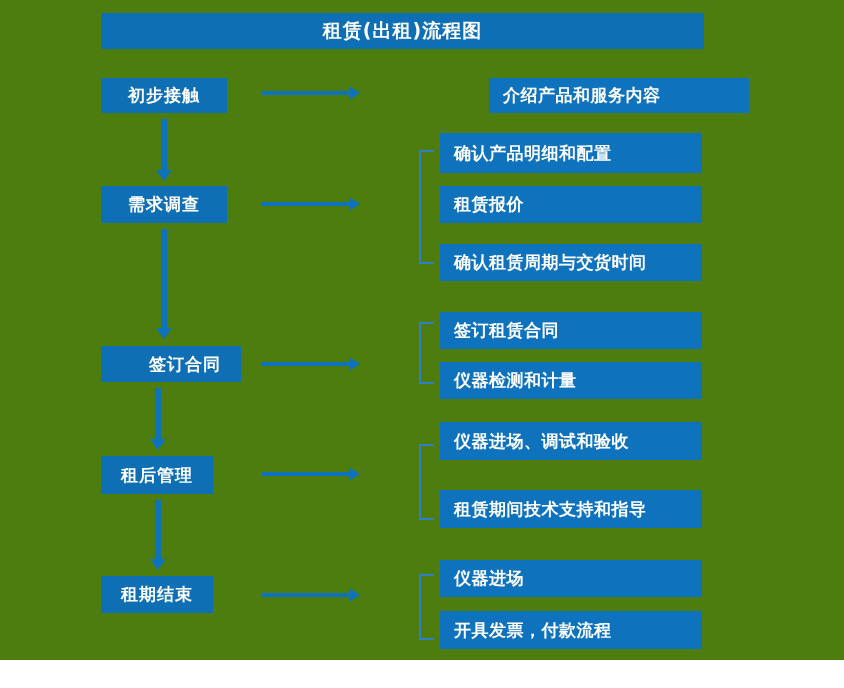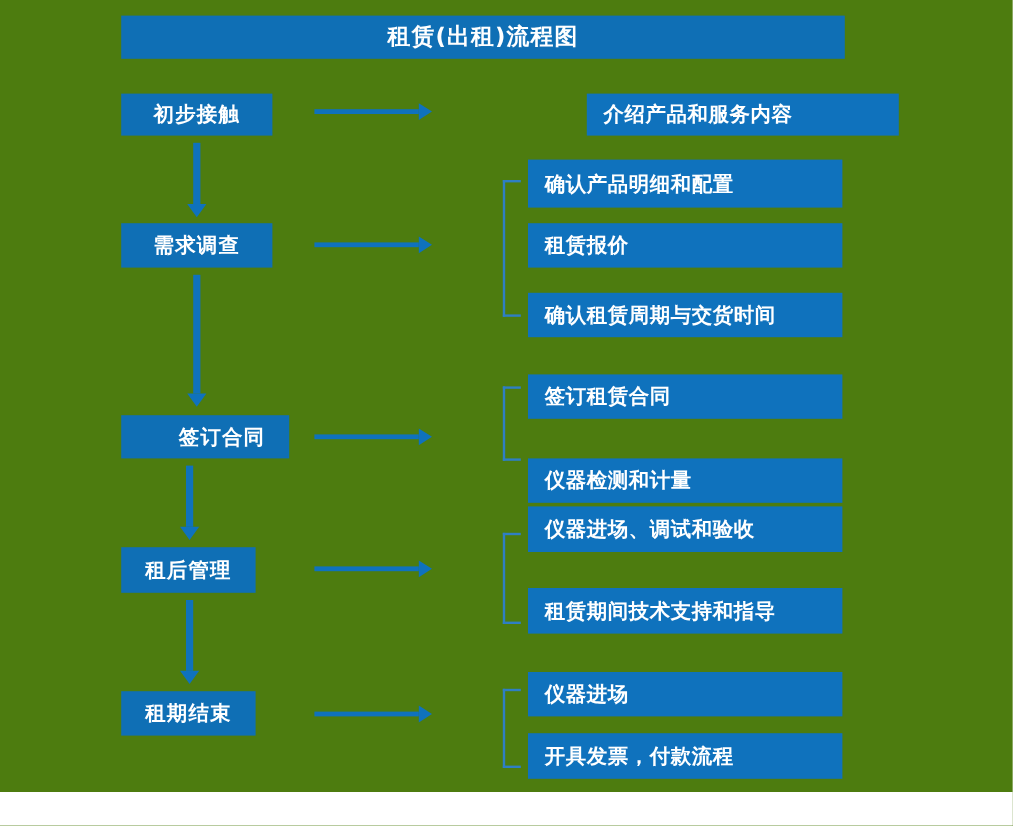--- a/index.html
+++ b/index.html
@@ -188,21 +188,21 @@
   <div class="detail-box" style="left:444px; top:78px; width:260px; height:35px;margin-left:45px;">介绍产品和服务内容</div>
 
   <div class="detail-box" style="left:440px; top:186px; width:262px; height:37px;">租赁报价</div>
 
   <div class="detail-box" style="left:440px; top:133px; width:262px; height:40px;">确认产品明细和配置</div>
 
   <div class="detail-box" style="left:440px; top:244px; width:262px; height:37px;">确认租赁周期与交货时间</div>
 
   <div class="detail-box" style="left:440px; top:312px; width:262px; height:37px;text-align:center;">签订租赁合同</div>
 
-  <div class="detail-box" style="left:440px; top:362px; width:262px; height:37px;margin-top:20px;">仪器检测和计量</div>
+  <div class="detail-box" style="left:440px; top:362px; width:262px; height:37px;">仪器检测和计量</div>
 
   <div class="detail-box" style="left:440px; top:422px; width:262px; height:38px;">仪器进场、调试和验收</div>
 
   <div class="detail-box" style="left:440px; top:490px; width:262px; height:38px;">租赁期间技术支持和指导</div>
 
   <div class="detail-box" style="left:440px; top:560px; width:262px; height:37px;">仪器进场</div>
 
   <div class="detail-box" style="left:440px; top:611px; width:262px; height:38px;">开具发票，付款流程</div>
 
 </div>

